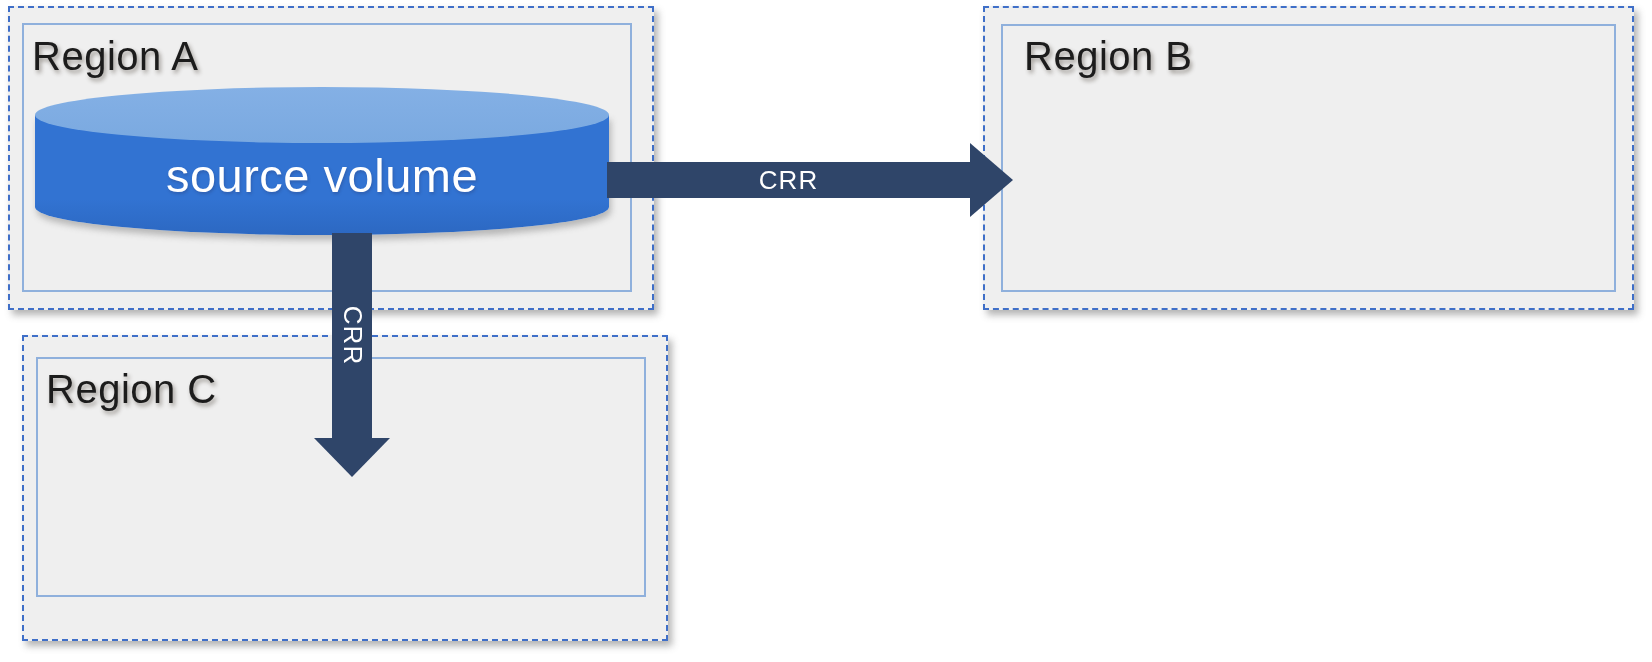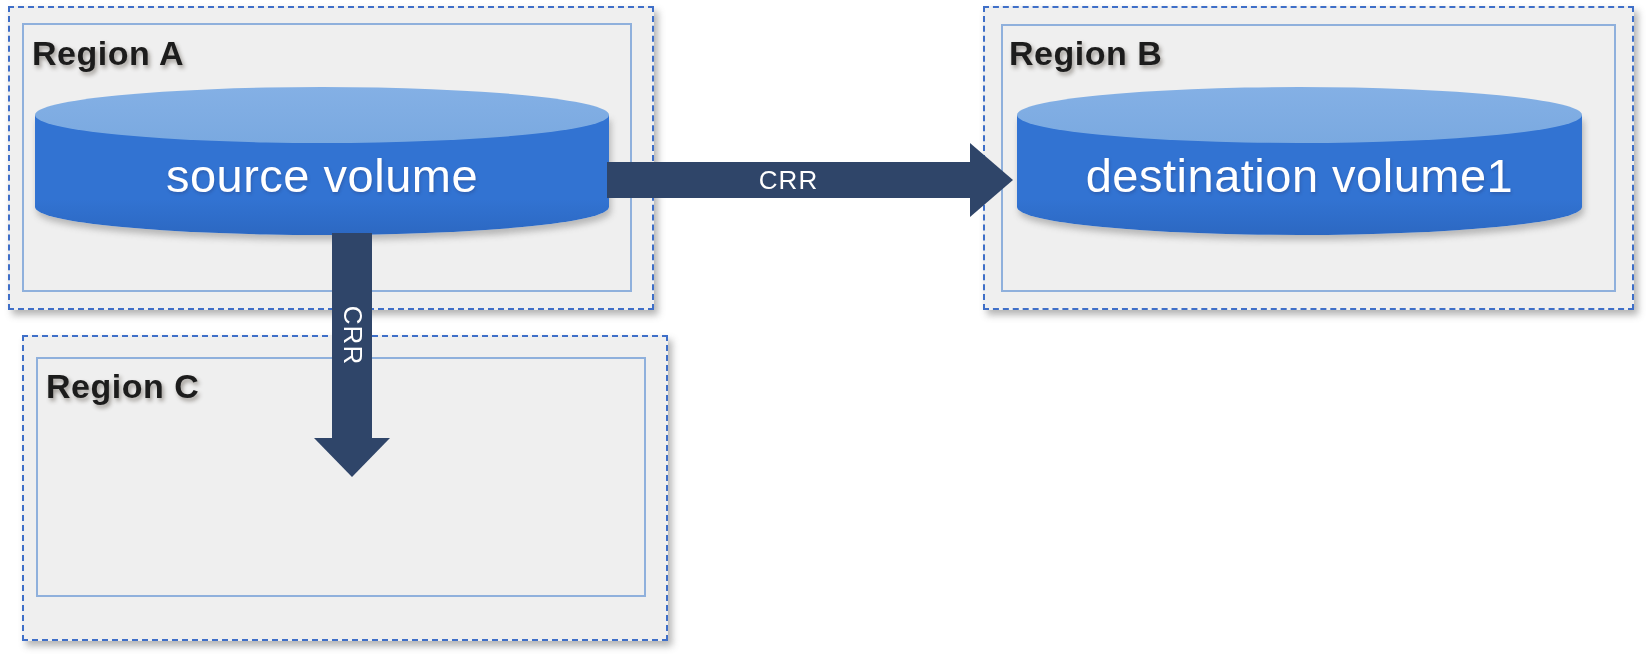--- a/index.html
+++ b/index.html
@@ -30,38 +30,37 @@
     border:2px dashed var(--region-border-dashed);
     box-shadow:4px 5px 7px rgba(90,90,90,0.45);
   }
   .region-inner {
     position:absolute;
     border:2px solid var(--region-border-inner);
     pointer-events:none;
   }
   .region-label {
     position:absolute;
-    font-size:34px;
+    font-size:40px;
     color:var(--label-text);
     letter-spacing:0.5px;
     text-shadow:2px 3px 4px rgba(60,50,40,0.45);
     white-space:nowrap;
-    font-weight:bold;
   }
 
   #region-a { left:8px;   top:6px;   width:646px; height:304px; }
   #region-b { left:983px; top:6px;   width:651px; height:304px; }
   #region-c { left:22px;   top:335px; width:646px; height:306px; }
 
   #region-a .region-inner { left:12px; top:15px; right:20px; bottom:16px; }
   #region-b .region-inner { left:16px; top:16px; right:16px; bottom:16px; }
   #region-c .region-inner { left:12px; top:20px; right:20px; bottom:42px; }
 
   #region-a .region-label { left:22px; top:26px; }
-  #region-b .region-label { left:24px; top:26px;text-align:right; }
+  #region-b .region-label { left:39px; top:26px;text-align:right; }
   #region-c .region-label { left:22px; top:30px; }
 
   
   .cylinder { position:absolute; height:148px; }
   .cyl-body {
     position:absolute; left:0; right:0; top:28px; bottom:0;
     background:linear-gradient(180deg, var(--cylinder-body) 0%, var(--cylinder-body) 70%, #2c68c2 100%);
     border-radius:0 0 50% 50% / 0 0 28px 28px;
     box-shadow:2px 5px 6px rgba(80,80,80,0.35);
     display:flex; align-items:center; justify-content:center;
@@ -140,26 +139,20 @@
       <div class="cyl-body">
         <div class="cyl-label">source volume</div>
       </div>
       <div class="cyl-top"></div>
     </div>
   </div>
 
   <div class="region" id="region-b">
     <div class="region-inner"></div>
     <div class="region-label">Region B</div>
-    <div class="cylinder" id="cyl-b">
-      <div class="cyl-body">
-        <div class="cyl-label">destination volume1</div>
-      </div>
-      <div class="cyl-top"></div>
-    </div>
   </div>
 
   <div class="region" id="region-c">
     <div class="region-inner"></div>
     <div class="region-label">Region C</div>
   </div>
 
   <div id="arrow-ab">
     <div class="shaft"></div>
     <div class="head"></div>

